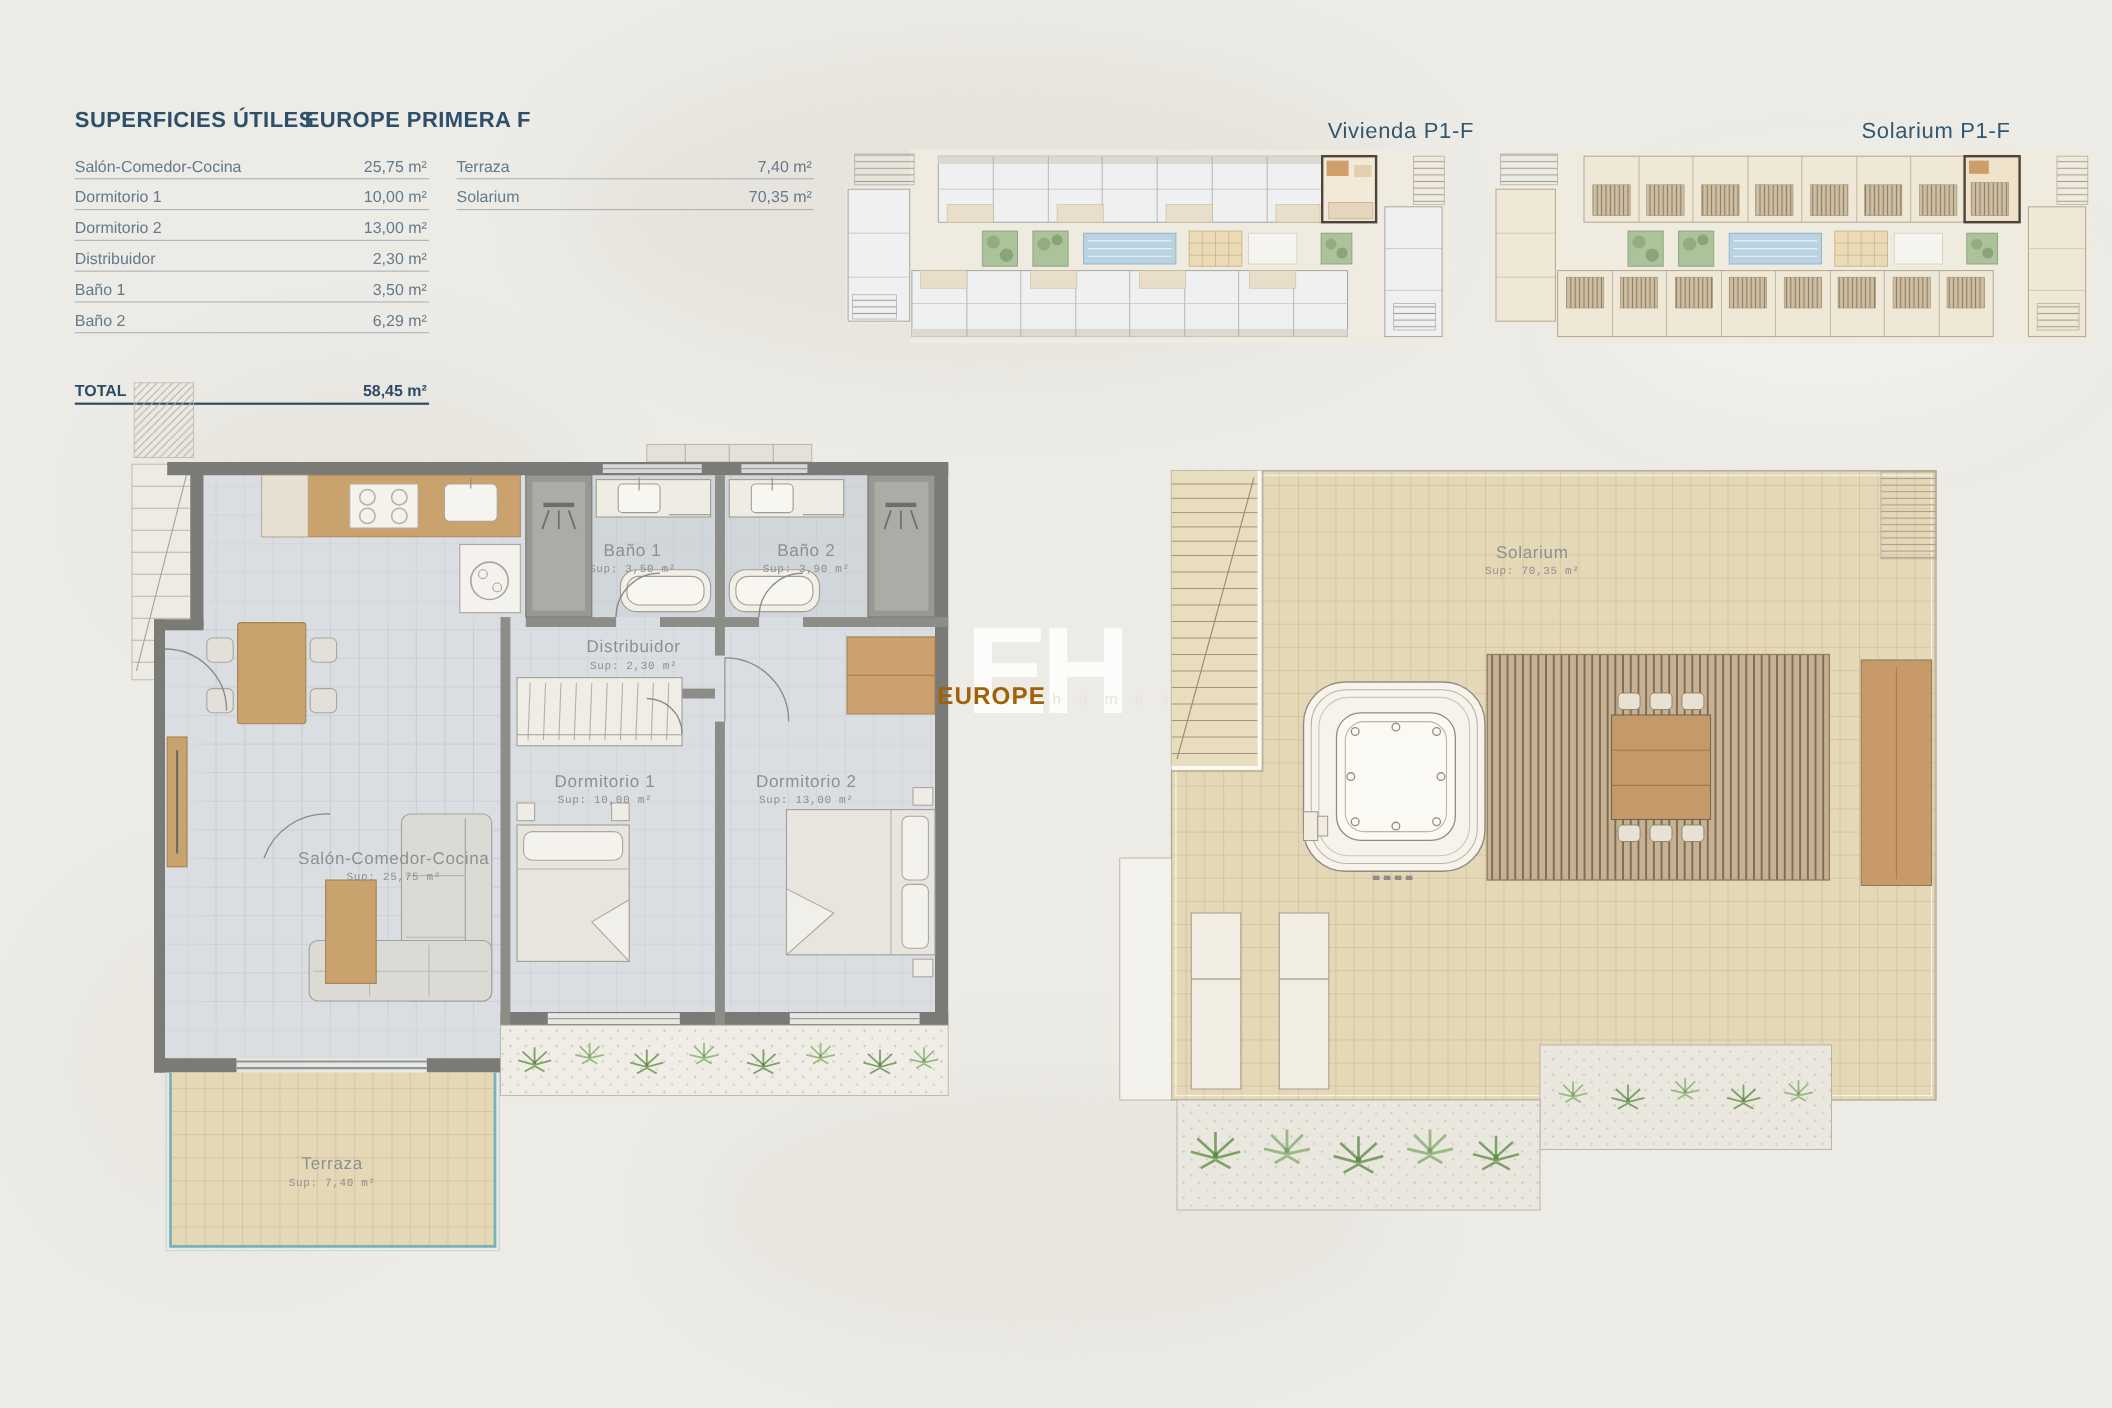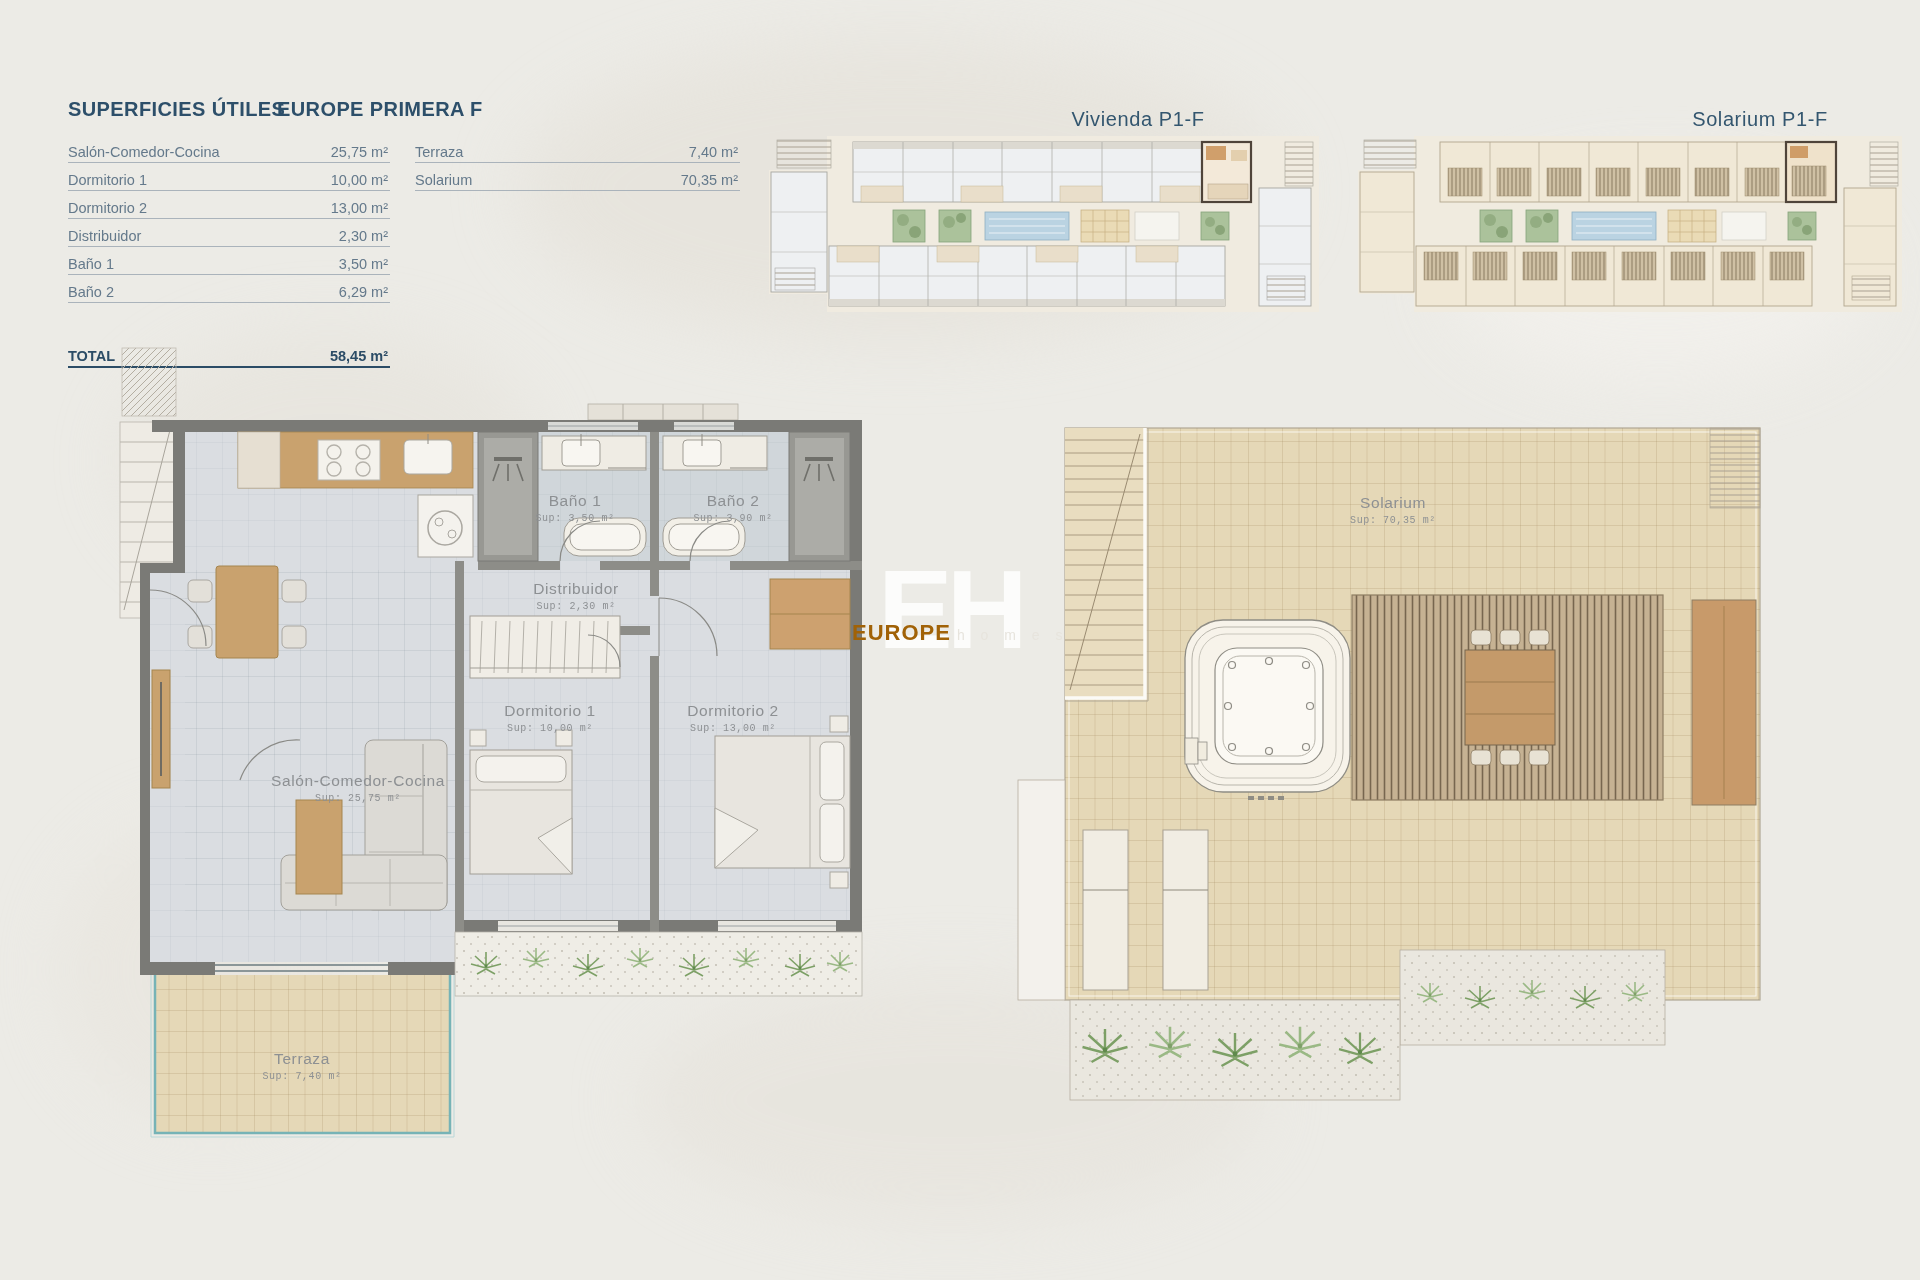--- a/index.html
+++ b/index.html
@@ -125,21 +125,21 @@
   <div class="trow">
       <span>Terraza</span>
       <span>7,40 m²</span>
     </div>
   <div class="trow">
       <span>Solarium</span>
       <span>70,35 m²</span>
     </div>
 </div>
 
-<div class="ovlabel" style="left:1008px;">Vivienda P1-F</div>
+<div class="ovlabel" style="left:1080px;text-align:right;">Vivienda P1-F</div>
 <div class="ovlabel" style="left:1630px;">Solarium P1-F</div>
 
 <svg style="left:765px;top:126px;" width="560" height="196" viewBox="0 0 560 196">
   <rect x="62" y="10" width="492" height="176" fill="#f0ebe0"></rect>
   <rect x="4" y="44" width="60" height="124" fill="#f0ebe0"></rect>
 
   <rect x="88" y="16" width="398" height="60" fill="#eef0f2" stroke="#a6a6a1" stroke-width=".9"></rect>
   <rect x="88" y="16" width="398" height="7" fill="#dcd9d1"></rect>
   <g stroke="#a6a6a1" stroke-width=".7">
     <line x1="138" y1="16" x2="138" y2="76"></line>

